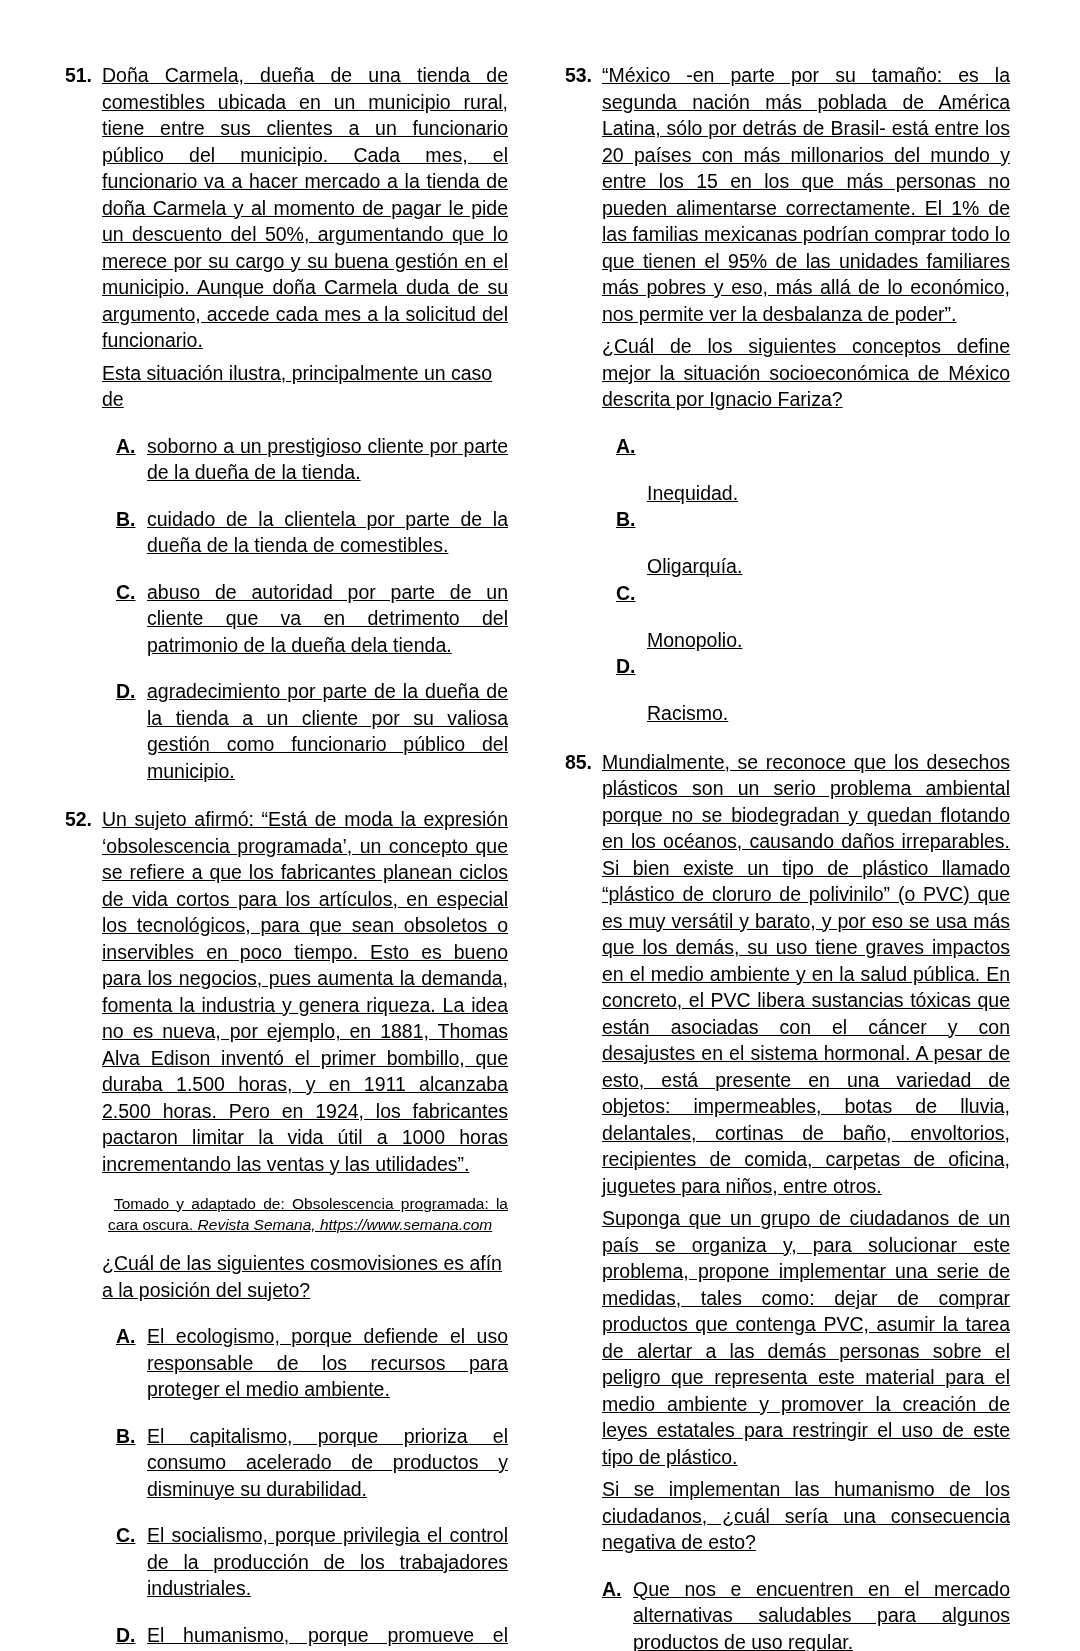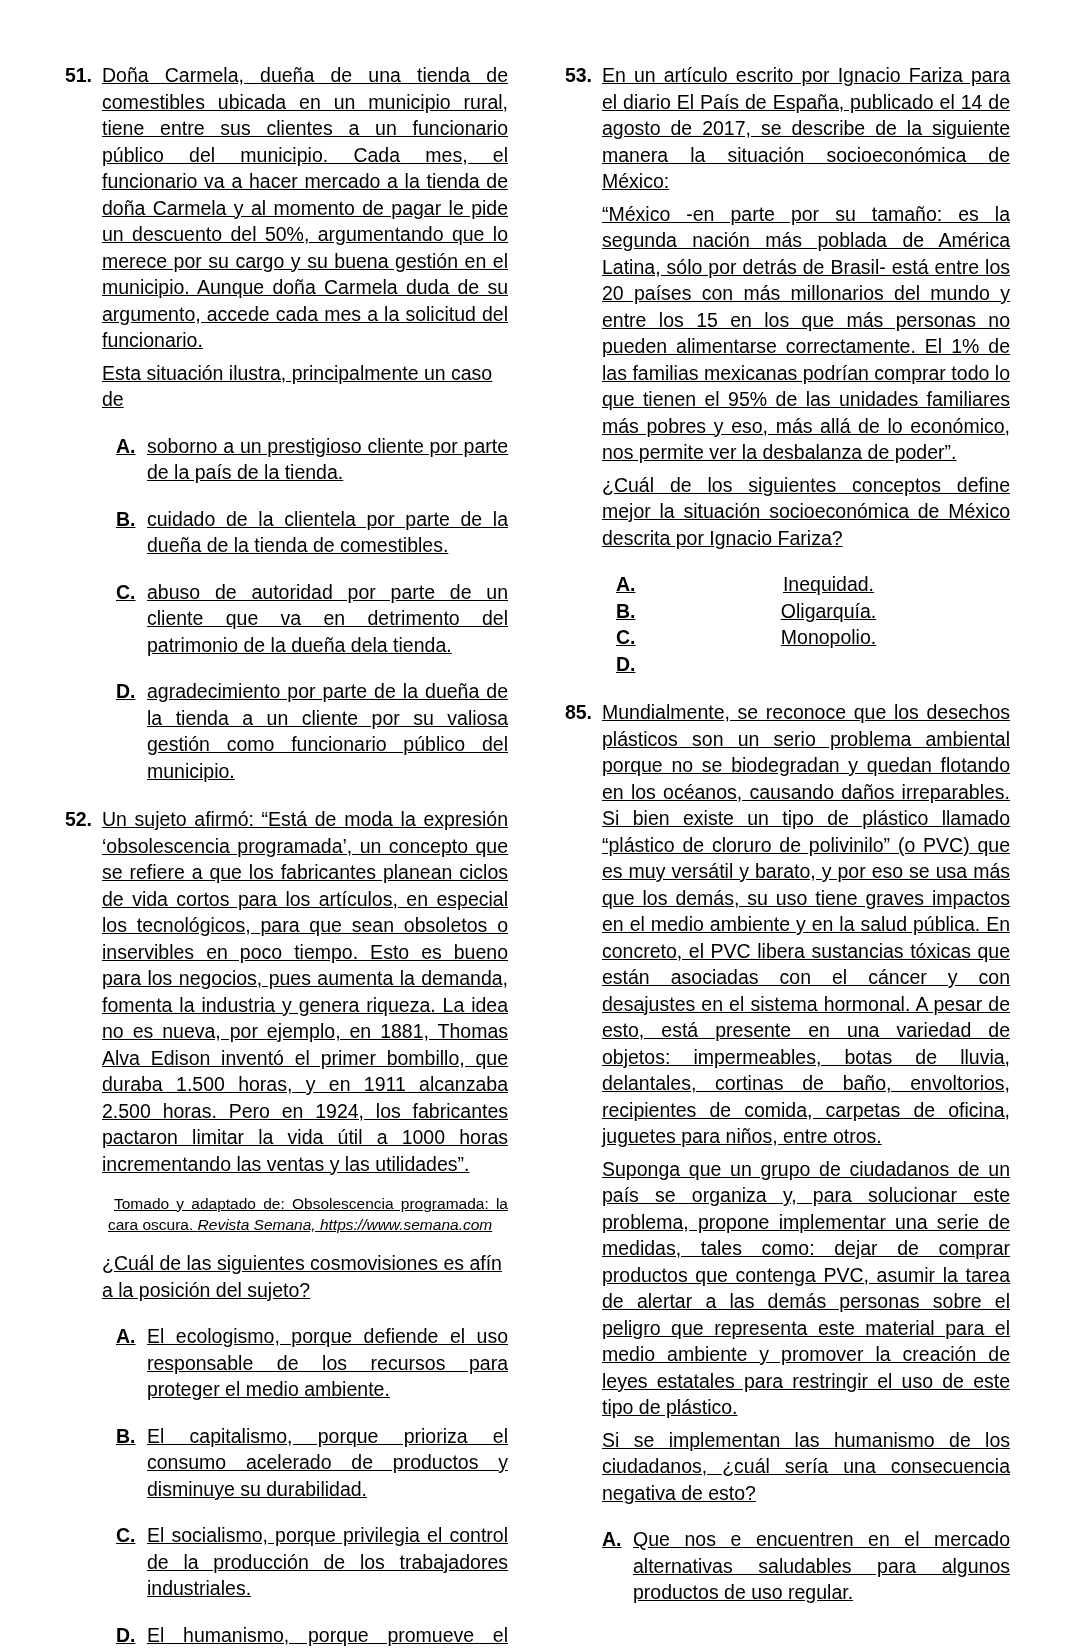--- a/index.html
+++ b/index.html
@@ -105,21 +105,22 @@
     box-sizing: border-box;
   }
   .opt-text {
     flex: 1 1 auto;
     min-width: 0;
     font-size: 19.5px;
     line-height: 26.5px;
     text-align: justify;
   }
   .opt-text.nojustify {
-    text-align: center;
+    text-align: left;
+    margin-top: 47px;
   }
   .opt-indent-letter {
     flex: 0 0 45px;
     padding-left: 14px;
   }
 </style>
 </head>
 <body>
 
 <div class="page">
@@ -128,21 +129,21 @@
     <div class="col">
 
       <div class="question">
         <div class="q-num">51.</div>
         <div class="q-body">
           <p class="para">Doña Carmela, dueña de una tienda de comestibles ubicada en un municipio rural, tiene entre sus clientes a un funcionario público del municipio. Cada mes, el funcionario va a hacer mercado a la tienda de doña Carmela y al momento de pagar le pide un descuento del 50%, argumentando que lo merece por su cargo y su buena gestión en el municipio. Aunque doña Carmela duda de su argumento, accede cada mes a la solicitud del funcionario.</p>
           <p class="para para-last">Esta situación ilustra, principalmente un caso de</p>
           <div class="options spaced">
             <div class="option">
               <div class="opt-letter opt-indent-letter">A.</div>
-              <div class="opt-text">soborno a un prestigioso cliente por parte de la país de la tienda.</div>
+              <div class="opt-text">soborno a un prestigioso cliente por parte de la dueña de la tienda.</div>
             </div>
             <div class="option">
               <div class="opt-letter opt-indent-letter">B.</div>
               <div class="opt-text">cuidado de la clientela por parte de la dueña de la tienda de comestibles.</div>
             </div>
             <div class="option">
               <div class="opt-letter opt-indent-letter">C.</div>
               <div class="opt-text">abuso de autoridad por parte de un cliente que va en detrimento del patrimonio de la dueña dela tienda.</div>
             </div>
             <div class="option">
@@ -180,38 +181,38 @@
         </div>
       </div>
 
     </div>
 
     <div class="col col-right">
 
       <div class="question">
         <div class="q-num">53.</div>
         <div class="q-body">
-          <p class="para">En un artículo escrito por Ignacio Fariza para el diario El País de España, publicado el 14 de agosto de 2017, se describe de la siguiente manera la situación socioeconómica de México:</p>
           <p class="para">“México -en parte por su tamaño: es la segunda nación más poblada de América Latina, sólo por detrás de Brasil- está entre los 20 países con más millonarios del mundo y entre los 15 en los que más personas no pueden alimentarse correctamente. El 1% de las familias mexicanas podrían comprar todo lo que tienen el 95% de las unidades familiares más pobres y eso, más allá de lo económico, nos permite ver la desbalanza de poder”.</p>
           <p class="para">¿Cuál de los siguientes conceptos define mejor la situación socioeconómica de México descrita por Ignacio Fariza?</p>
           <div class="options compact">
             <div class="option">
               <div class="opt-letter opt-indent-letter">A.</div>
               <div class="opt-text nojustify">Inequidad.</div>
             </div>
             <div class="option">
               <div class="opt-letter opt-indent-letter">B.</div>
               <div class="opt-text nojustify">Oligarquía.</div>
             </div>
             <div class="option">
               <div class="opt-letter opt-indent-letter">C.</div>
               <div class="opt-text nojustify">Monopolio.</div>
             </div>
             <div class="option">
               <div class="opt-letter opt-indent-letter">D.</div>
+              <div class="opt-text nojustify">Racismo.</div>
             </div>
           </div>
         </div>
       </div>
 
       <div class="question">
         <div class="q-num">85.</div>
         <div class="q-body">
           <p class="para">Mundialmente, se reconoce que los desechos plásticos son un serio problema ambiental porque no se biodegradan y quedan flotando en los océanos, causando daños irreparables. Si bien existe un tipo de plástico llamado “plástico de cloruro de polivinilo” (o PVC) que es muy versátil y barato, y por eso se usa más que los demás, su uso tiene graves impactos en el medio ambiente y en la salud pública. En concreto, el PVC libera sustancias tóxicas que están asociadas con el cáncer y con desajustes en el sistema hormonal. A pesar de esto, está presente en una variedad de objetos: impermeables, botas de lluvia, delantales, cortinas de baño, envoltorios, recipientes de comida, carpetas de oficina, juguetes para niños, entre otros.</p>
           <p class="para">Suponga que un grupo de ciudadanos de un país se organiza y, para solucionar este problema, propone implementar una serie de medidas, tales como: dejar de comprar productos que contenga PVC, asumir la tarea de alertar a las demás personas sobre el peligro que representa este material para el medio ambiente y promover la creación de leyes estatales para restringir el uso de este tipo de plástico.</p>

